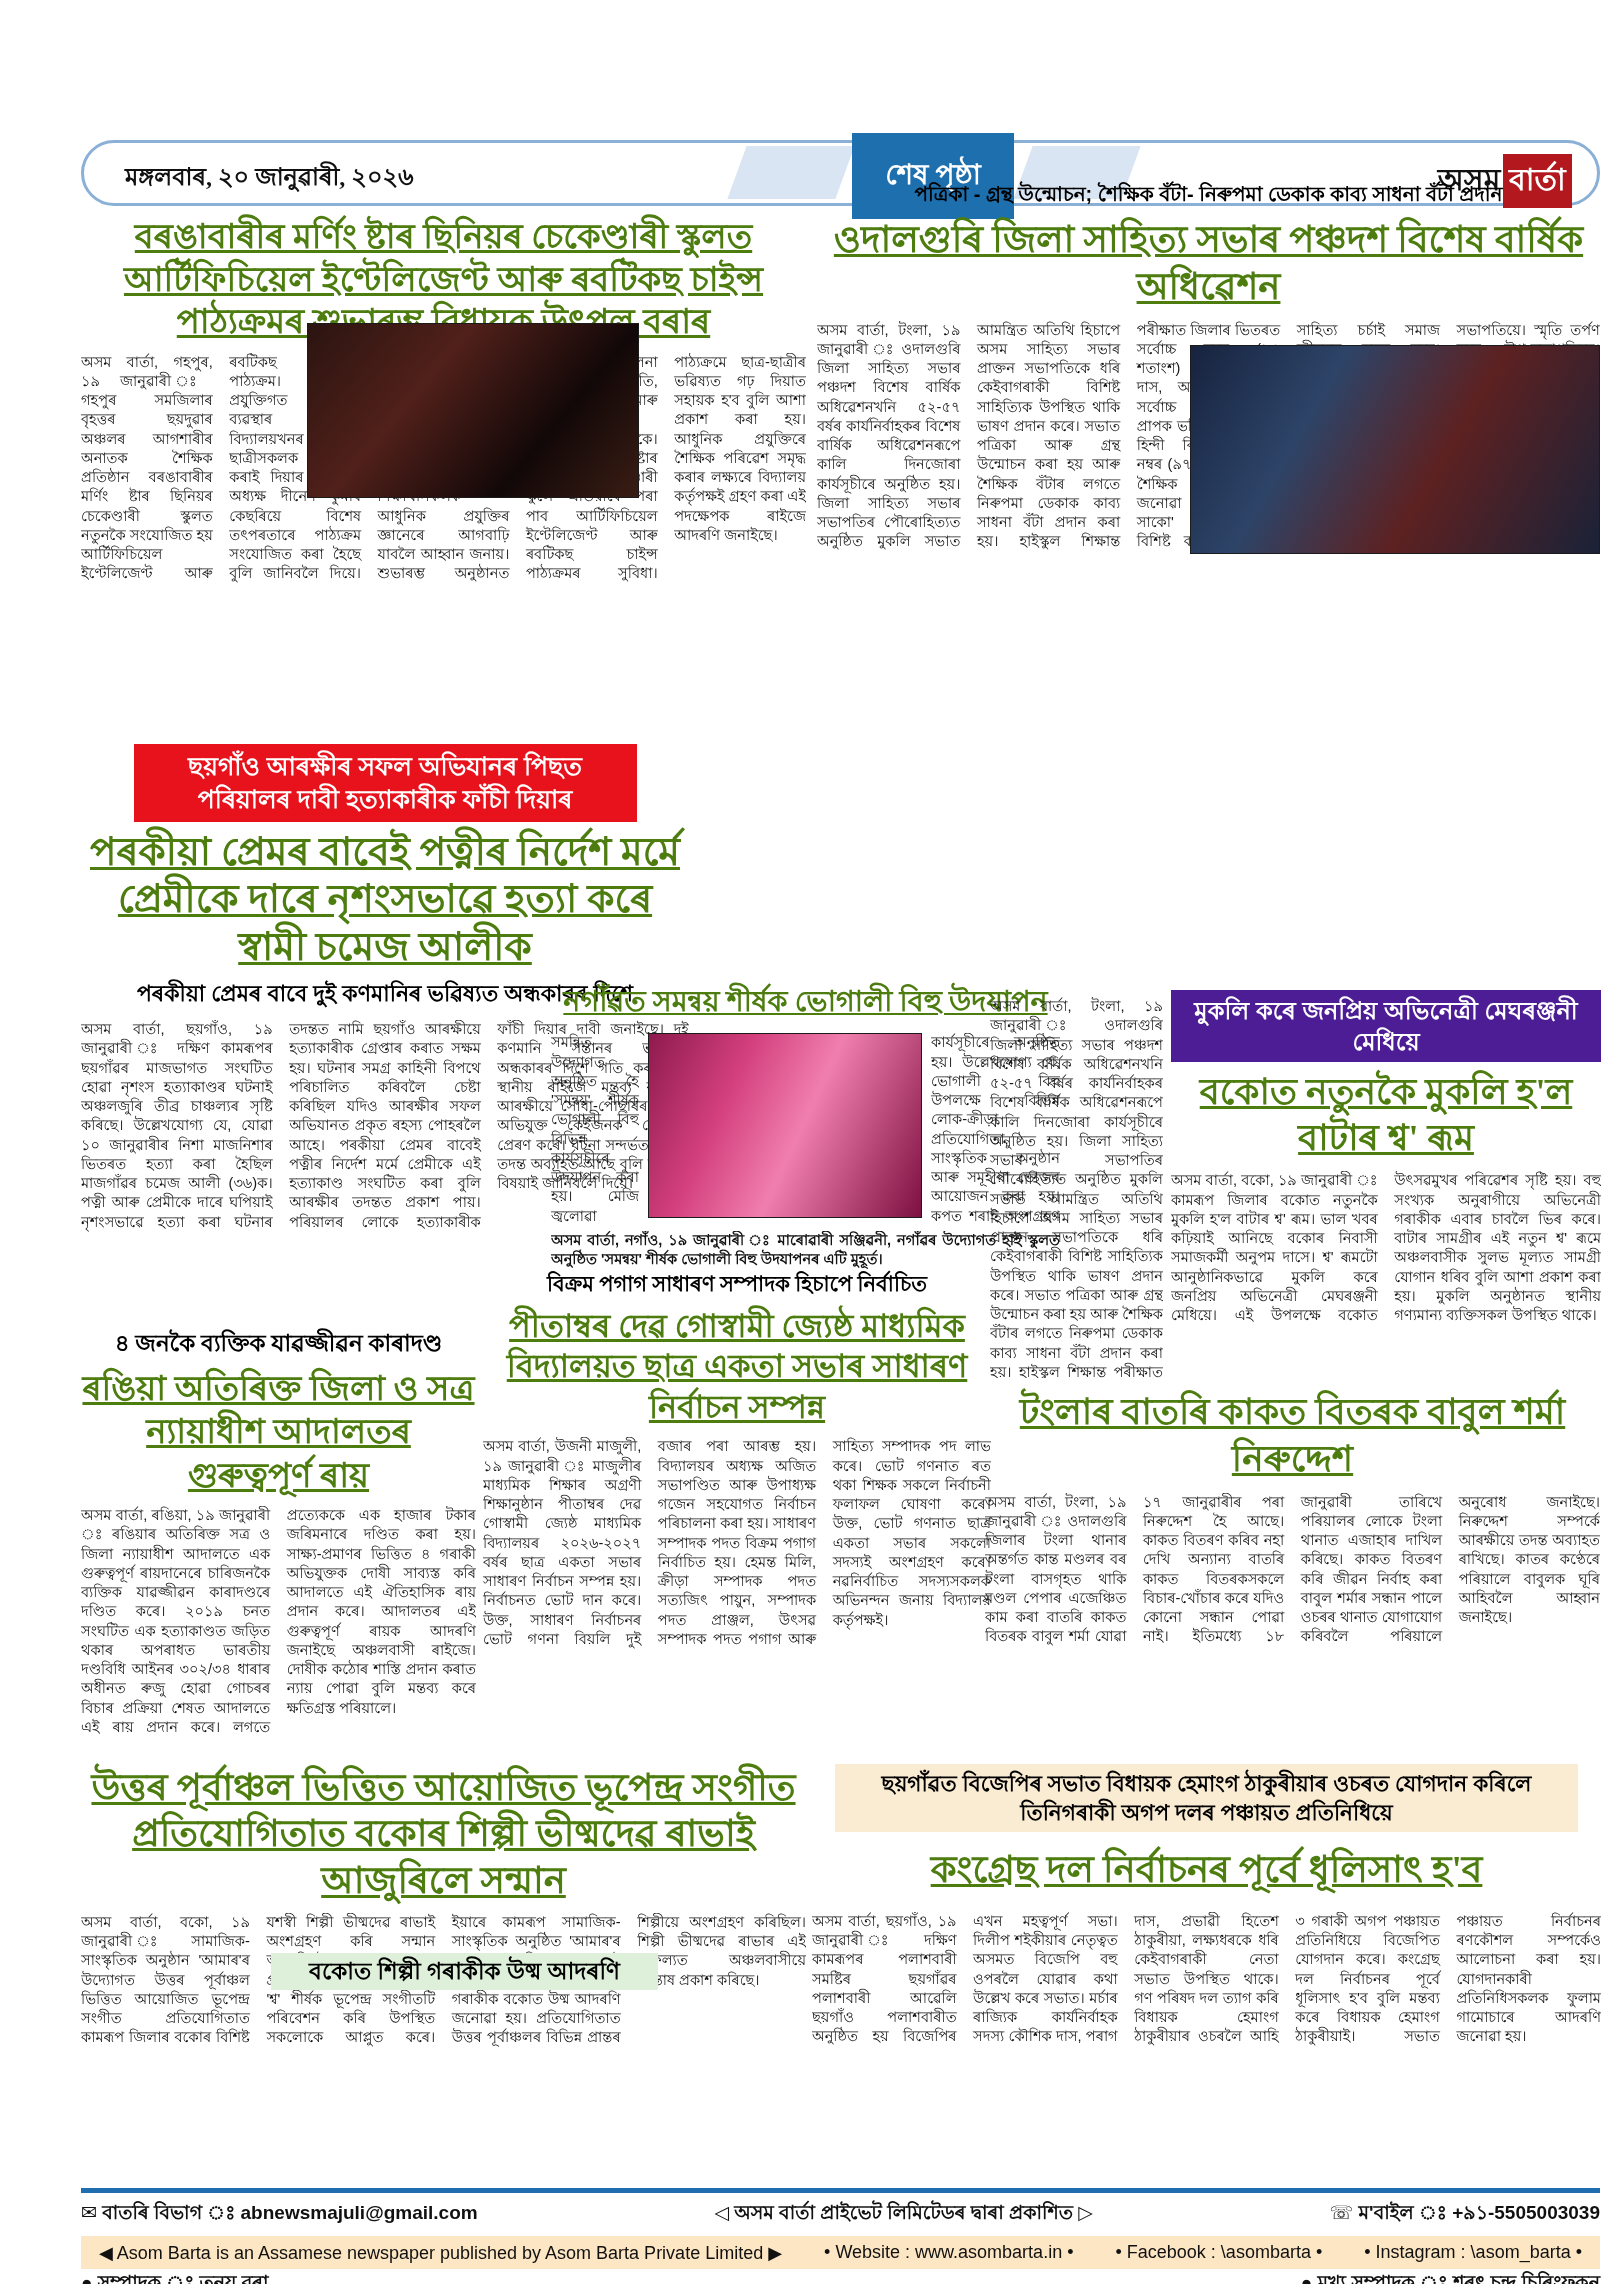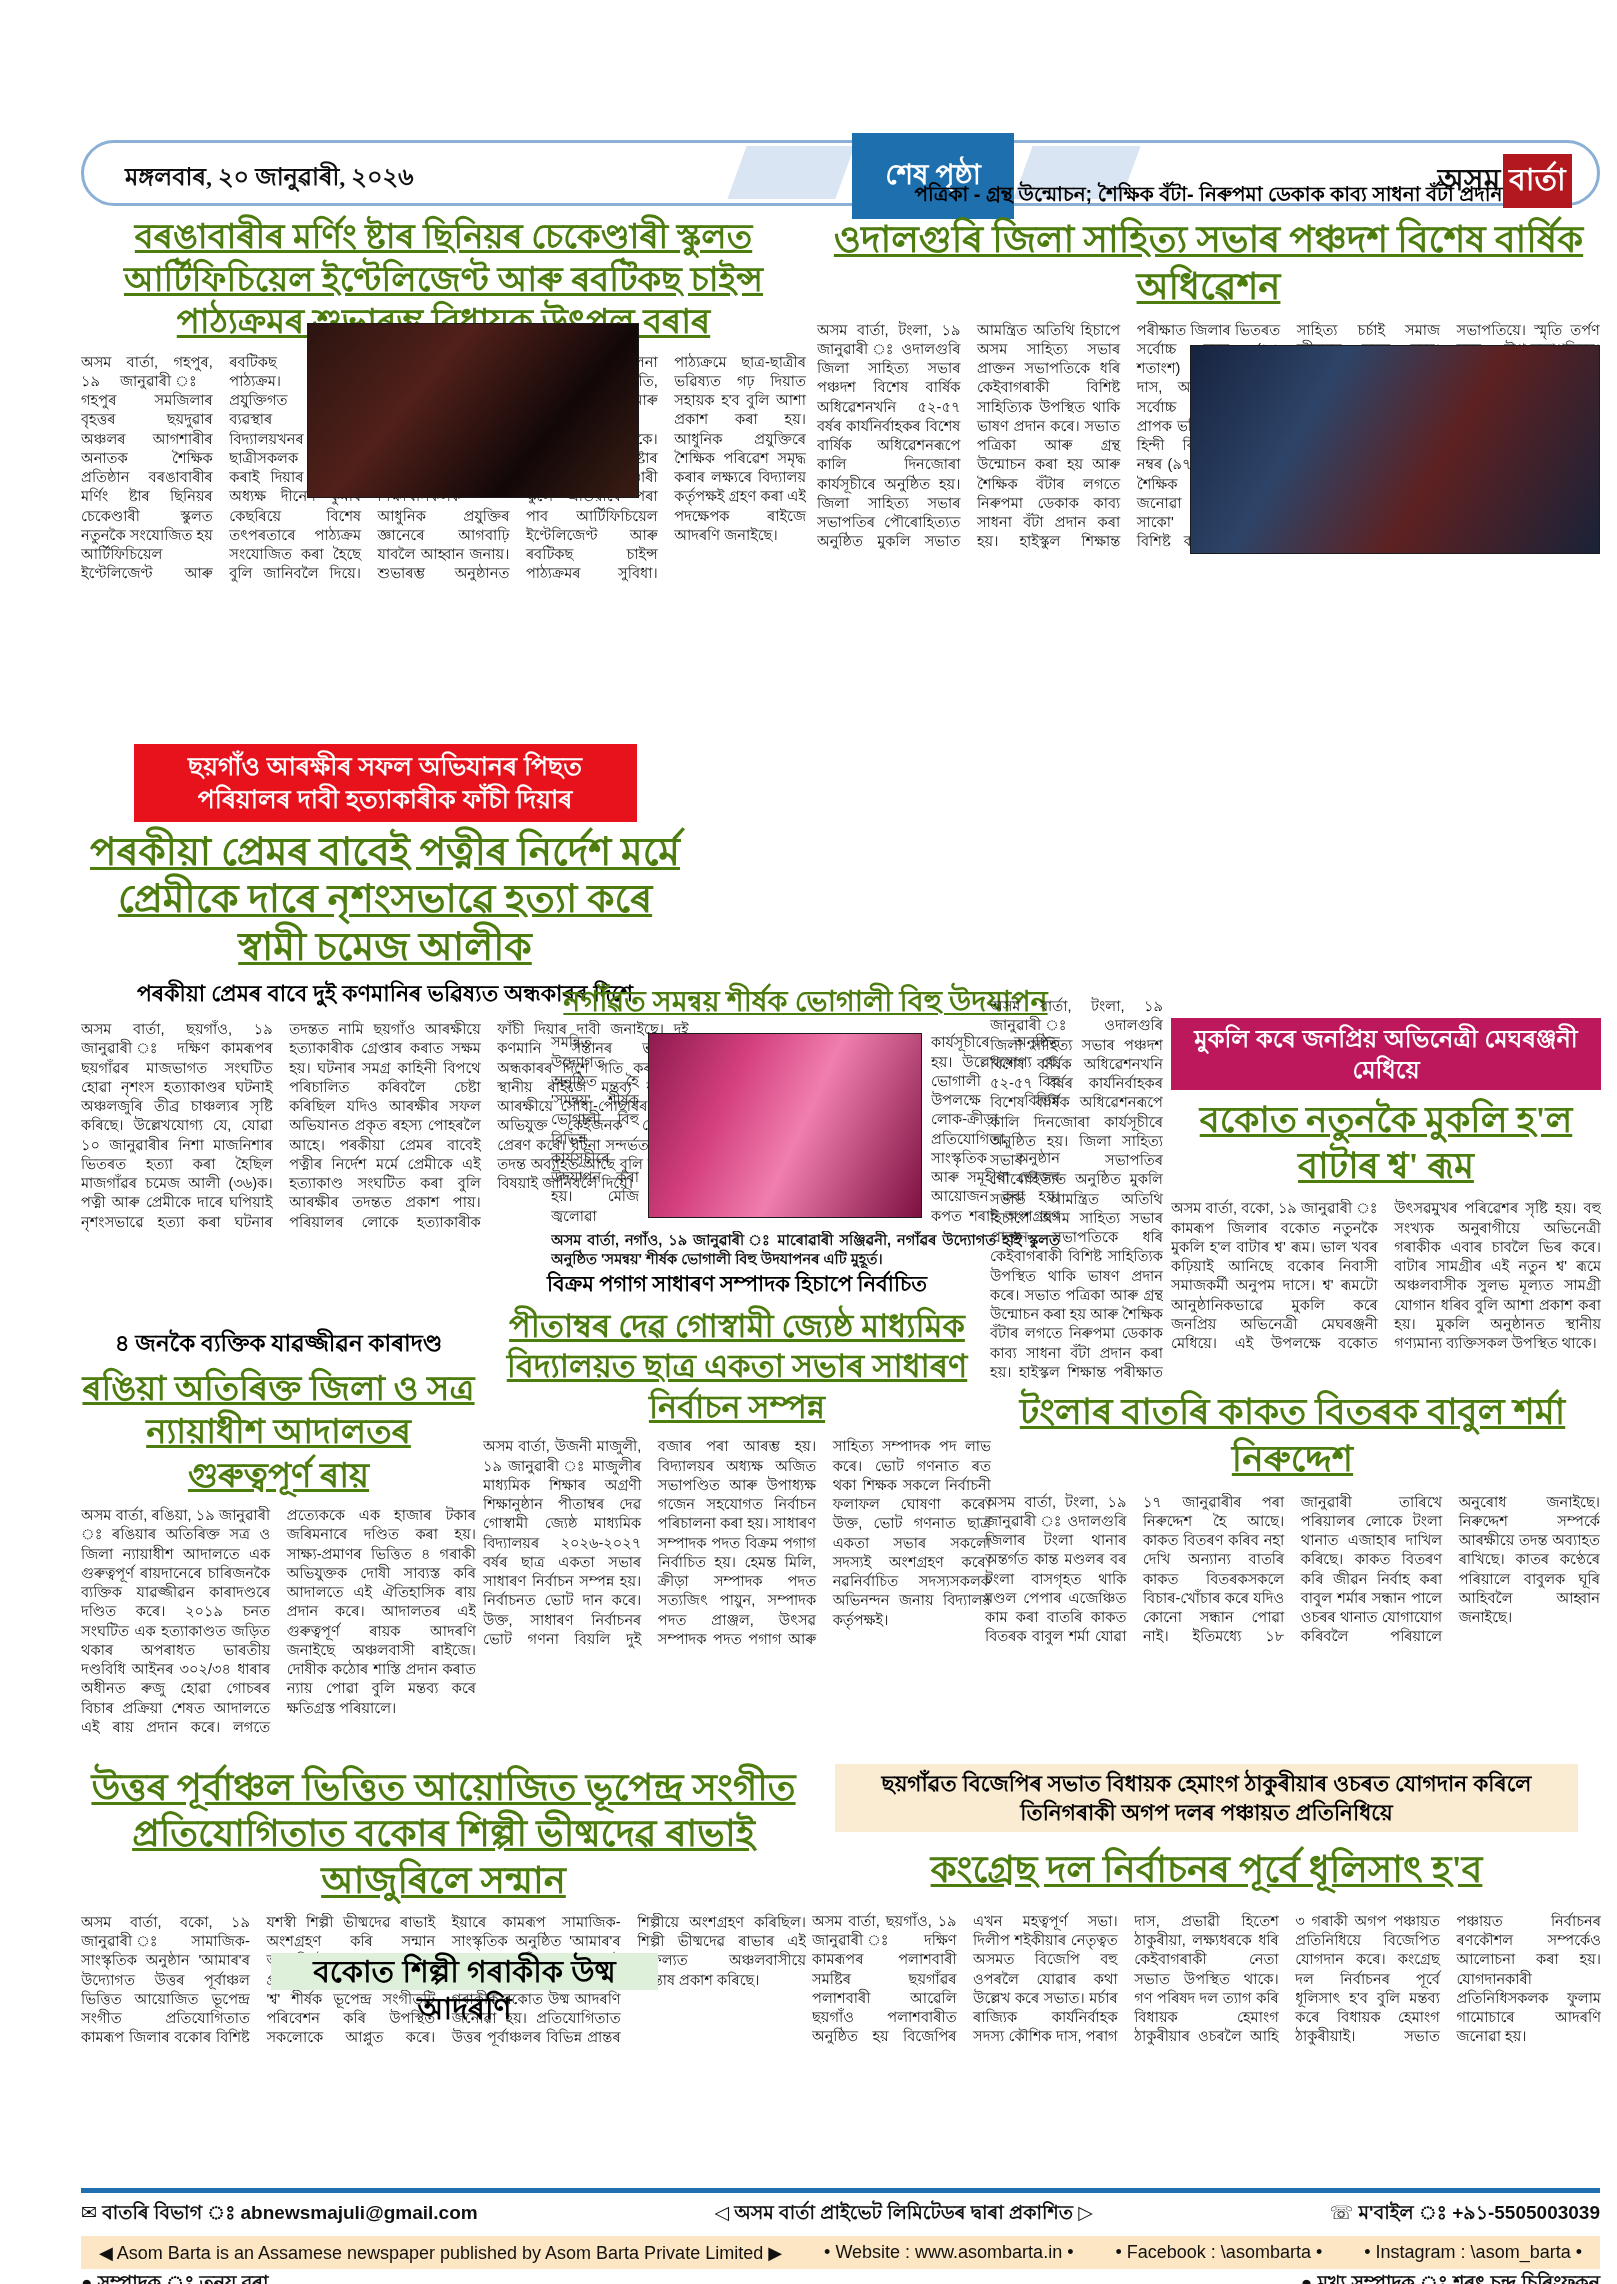--- a/index.html
+++ b/index.html
@@ -16,21 +16,21 @@
   .masthead-date{position:absolute;left:41px;top:15px;font-size:24px;font-weight:bold;
                  font-family:"Liberation Serif","DejaVu Serif",serif;text-align:right;}
   .mh-skew{position:absolute;top:2.5px;height:53px;background:#d9e5f2;transform:skewX(-20deg);}
   .page-badge{position:absolute;left:768px;top:-10px;width:162px;height:86px;background:#1e6fae;
               color:#fff;display:flex;align-items:center;justify-content:center;font-size:28px;font-weight:bold;
               font-family:"Liberation Serif","DejaVu Serif",serif;}
   .logo{position:absolute;right:25px;top:11.4px;display:flex;align-items:center;font-family:"Liberation Serif","DejaVu Serif",serif;
         font-weight:bold;font-size:30px;}
   .logo-red{background:#b2181d;color:#fff;padding:1.3px 6.3px;margin-left:2.5px;}
   .redbox{background:#e8121c;color:#fff;font-weight:bold;text-align:center;line-height:1.3;}
-  .bluebox{background:#be185d;color:#fff;font-weight:bold;text-align:center;line-height:1.3;margin-top:28px;}
+  .bluebox{background:#4c1d95;color:#fff;font-weight:bold;text-align:center;line-height:1.3;}
   .yellowbox{background:#faecd3;color:#000;font-weight:bold;text-align:center;line-height:1.35;}
   .greenbox{background:#def0da;color:#000;font-weight:bold;text-align:center;}
   .caption{font-weight:bold;font-size:14.6px;line-height:1.3;text-align:justify;}
   .footer-rule{left:81px;top:2188px;width:1519px;height:5px;background:#1f6fb0;}
   .footer-line{left:81px;top:2196px;width:1519px;height:36px;display:flex;align-items:center;
                justify-content:space-between;font-size:19px;font-weight:bold;}
   .footer-strip{left:81px;top:2236px;width:1519px;height:33px;background:#fce6c3;display:flex;align-items:center;
                 justify-content:space-between;font-size:18px;padding:0 18px;box-sizing:border-box;}
   .footer-editors{left:81px;top:2271px;width:1519px;height:25px;display:flex;align-items:center;
                   justify-content:space-between;font-size:19px;font-weight:bold;}
@@ -101,21 +101,21 @@
     <div class="body-text cols-2" style="margin-top:9px;height:203px;">অসম বাৰ্তা, বকো, ১৯ জানুৱাৰী ঃ কামৰূপ জিলাৰ বকোত নতুনকৈ মুকলি হ'ল বাটাৰ শ্ব' ৰূম। ভাল খবৰ কঢ়িয়াই আনিছে বকোৰ নিবাসী সমাজকৰ্মী অনুপম দাসে। শ্ব' ৰূমটো আনুষ্ঠানিকভাৱে মুকলি কৰে জনপ্ৰিয় অভিনেত্ৰী মেঘৰঞ্জনী মেধিয়ে। এই উপলক্ষে বকোত উৎসৱমুখৰ পৰিৱেশৰ সৃষ্টি হয়। বহু সংখ্যক অনুৰাগীয়ে অভিনেত্ৰী গৰাকীক এবাৰ চাবলৈ ভিৰ কৰে। বাটাৰ সামগ্ৰীৰ এই নতুন শ্ব' ৰূমে অঞ্চলবাসীক সুলভ মূল্যত সামগ্ৰী যোগান ধৰিব বুলি আশা প্ৰকাশ কৰা হয়। মুকলি অনুষ্ঠানত স্থানীয় গণ্যমান্য ব্যক্তিসকল উপস্থিত থাকে।</div>
   </div>
 
   <div class="abs" style="left:985px;top:1389px;width:615px;height:373px;">
     <div class="headline" style="font-size:36px;line-height:1.3;">টংলাৰ বাতৰি কাকত বিতৰক বাবুল শৰ্মা নিৰুদ্দেশ</div>
     <div class="body-text cols-4" style="margin-top:10px;height:254px;">অসম বাৰ্তা, টংলা, ১৯ জানুৱাৰী ঃ ওদালগুৰি জিলাৰ টংলা থানাৰ অন্তৰ্গত কান্ত মণ্ডলৰ বৰ টংলা বাসগৃহত থাকি মণ্ডল পেপাৰ এজেঞ্চিত কাম কৰা বাতৰি কাকত বিতৰক বাবুল শৰ্মা যোৱা ১৭ জানুৱাৰীৰ পৰা নিৰুদ্দেশ হৈ আছে। কাকত বিতৰণ কৰিব নহা দেখি অন্যান্য বাতৰি কাকত বিতৰকসকলে বিচাৰ-খোঁচাৰ কৰে যদিও কোনো সন্ধান পোৱা নাই। ইতিমধ্যে ১৮ জানুৱাৰী তাৰিখে পৰিয়ালৰ লোকে টংলা থানাত এজাহাৰ দাখিল কৰিছে। কাকত বিতৰণ কৰি জীৱন নিৰ্বাহ কৰা বাবুল শৰ্মাৰ সন্ধান পালে ওচৰৰ থানাত যোগাযোগ কৰিবলৈ পৰিয়ালে অনুৰোধ জনাইছে। নিৰুদ্দেশ সম্পৰ্কে আৰক্ষীয়ে তদন্ত অব্যাহত ৰাখিছে। কাতৰ কণ্ঠেৰে পৰিয়ালে বাবুলক ঘূৰি আহিবলৈ আহ্বান জনাইছে।</div>
   </div>
 
   <div class="abs" style="left:81px;top:1765px;width:725px;height:419px;">
     <div class="headline" style="font-size:37px;line-height:1.25;">উত্তৰ পূৰ্বাঞ্চল ভিত্তিত আয়োজিত ভূপেন্দ্ৰ সংগীত প্ৰতিযোগিতাত বকোৰ শিল্পী ভীষ্মদেৱ ৰাভাই আজুৰিলে সন্মান</div>
-    <div class="greenbox abs" style="left:190px;top:188px;width:387px;height:37px;font-size:30px;line-height:37px;z-index:2;">বকোত শিল্পী গৰাকীক উষ্ম আদৰণি</div>
+    <div class="greenbox abs" style="left:190px;top:188px;width:387px;height:37px;font-size:23px;line-height:37px;z-index:2;">বকোত শিল্পী গৰাকীক উষ্ম আদৰণি</div>
     <div class="body-text cols-4" style="margin-top:9px;height:226px;">অসম বাৰ্তা, বকো, ১৯ জানুৱাৰী ঃ সামাজিক-সাংস্কৃতিক অনুষ্ঠান 'আমাৰ'ৰ উদ্যোগত উত্তৰ পূৰ্বাঞ্চল ভিত্তিত আয়োজিত ভূপেন্দ্ৰ সংগীত প্ৰতিযোগিতাত কামৰূপ জিলাৰ বকোৰ বিশিষ্ট যশস্বী শিল্পী ভীষ্মদেৱ ৰাভাই অংশগ্ৰহণ কৰি সন্মান আজুৰিবলৈ সক্ষম হয়। প্ৰতিযোগিতাত শিল্পীগৰাকীয়ে 'শ্ব' শীৰ্ষক ভূপেন্দ্ৰ সংগীতটি পৰিবেশন কৰি উপস্থিত সকলোকে আপ্লুত কৰে। ইয়াৰে কামৰূপ সামাজিক-সাংস্কৃতিক অনুষ্ঠিত 'আমাৰ'ৰ সন্মান আজুৰি আনে। বৰাই জনোৱা অনুসৰি শিল্পী গৰাকীক বকোত উষ্ম আদৰণি জনোৱা হয়। প্ৰতিযোগিতাত উত্তৰ পূৰ্বাঞ্চলৰ বিভিন্ন প্ৰান্তৰ শিল্পীয়ে অংশগ্ৰহণ কৰিছিল। শিল্পী ভীষ্মদেৱ ৰাভাৰ এই সাফল্যত অঞ্চলবাসীয়ে সন্তোষ প্ৰকাশ কৰিছে।</div>
   </div>
 
   <div class="abs" style="left:812px;top:1764px;width:789px;height:420px;">
     <div class="yellowbox" style="width:723px;margin:0 auto;padding:5px 10px;font-size:21.6px;">ছয়গাঁৱত বিজেপিৰ সভাত বিধায়ক হেমাংগ ঠাকুৰীয়াৰ ওচৰত যোগদান কৰিলে তিনিগৰাকী অগপ দলৰ পঞ্চায়ত প্ৰতিনিধিয়ে</div>
     <div class="headline" style="font-size:37px;margin-top:7.6px;">কংগ্ৰেছ দল নিৰ্বাচনৰ পূৰ্বে ধূলিসাৎ হ'ব</div>
     <div class="body-text cols-5" style="margin-top:9px;height:266px;">অসম বাৰ্তা, ছয়গাঁও, ১৯ জানুৱাৰী ঃ দক্ষিণ কামৰূপৰ পলাশবাৰী সমষ্টিৰ ছয়গাঁৱৰ পলাশবাৰী আৱেলি ছয়গাঁও পলাশবাৰীত অনুষ্ঠিত হয় বিজেপিৰ এখন মহত্বপূৰ্ণ সভা। দিলীপ শইকীয়াৰ নেতৃত্বত অসমত বিজেপি বহু ওপৰলৈ যোৱাৰ কথা উল্লেখ কৰে সভাত। মৰ্চাৰ ৰাজ্যিক কাৰ্যনিৰ্বাহক সদস্য কৌশিক দাস, পৰাগ দাস, প্ৰভাৱী হিতেশ ঠাকুৰীয়া, লক্ষ্যধৰকে ধৰি কেইবাগৰাকী নেতা সভাত উপস্থিত থাকে। গণ পৰিষদ দল ত্যাগ কৰি বিধায়ক হেমাংগ ঠাকুৰীয়াৰ ওচৰলৈ আহি ৩ গৰাকী অগপ পঞ্চায়ত প্ৰতিনিধিয়ে বিজেপিত যোগদান কৰে। কংগ্ৰেছ দল নিৰ্বাচনৰ পূৰ্বে ধূলিসাৎ হ'ব বুলি মন্তব্য কৰে বিধায়ক হেমাংগ ঠাকুৰীয়াই। সভাত পঞ্চায়ত নিৰ্বাচনৰ ৰণকৌশল সম্পৰ্কেও আলোচনা কৰা হয়। যোগদানকাৰী প্ৰতিনিধিসকলক ফুলাম গামোচাৰে আদৰণি জনোৱা হয়।</div>
   </div>
 
   <div class="abs footer-rule"></div>

